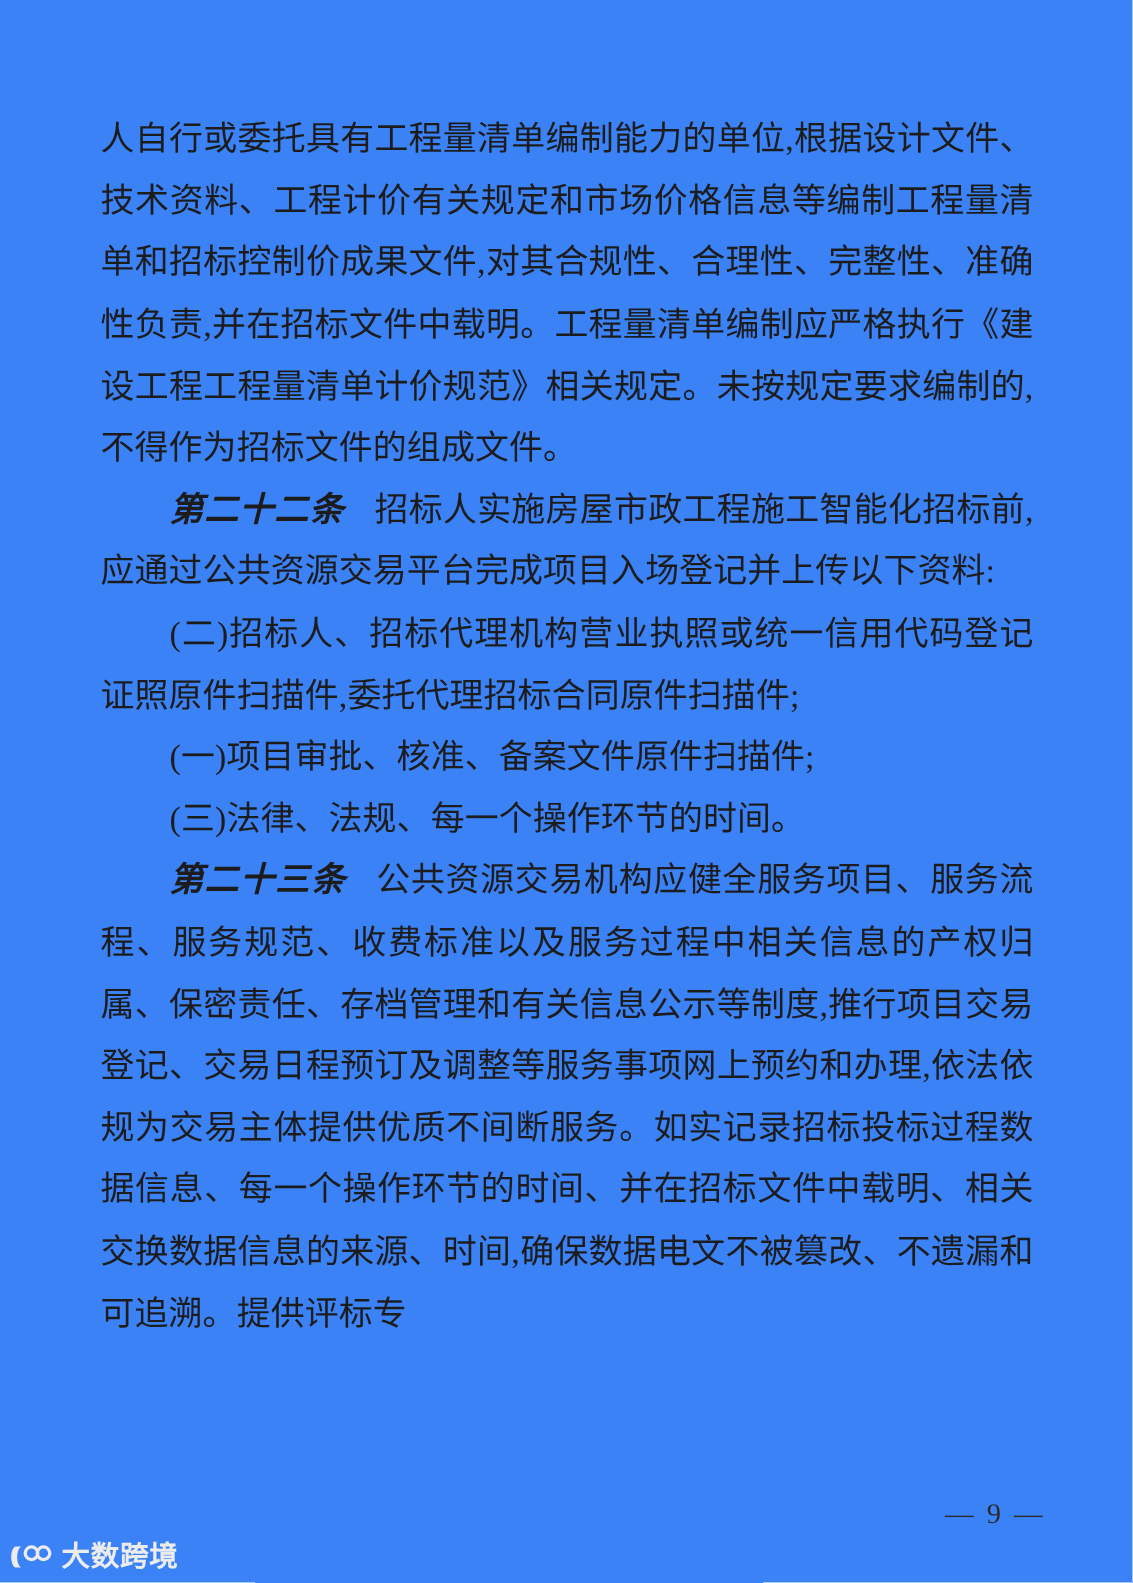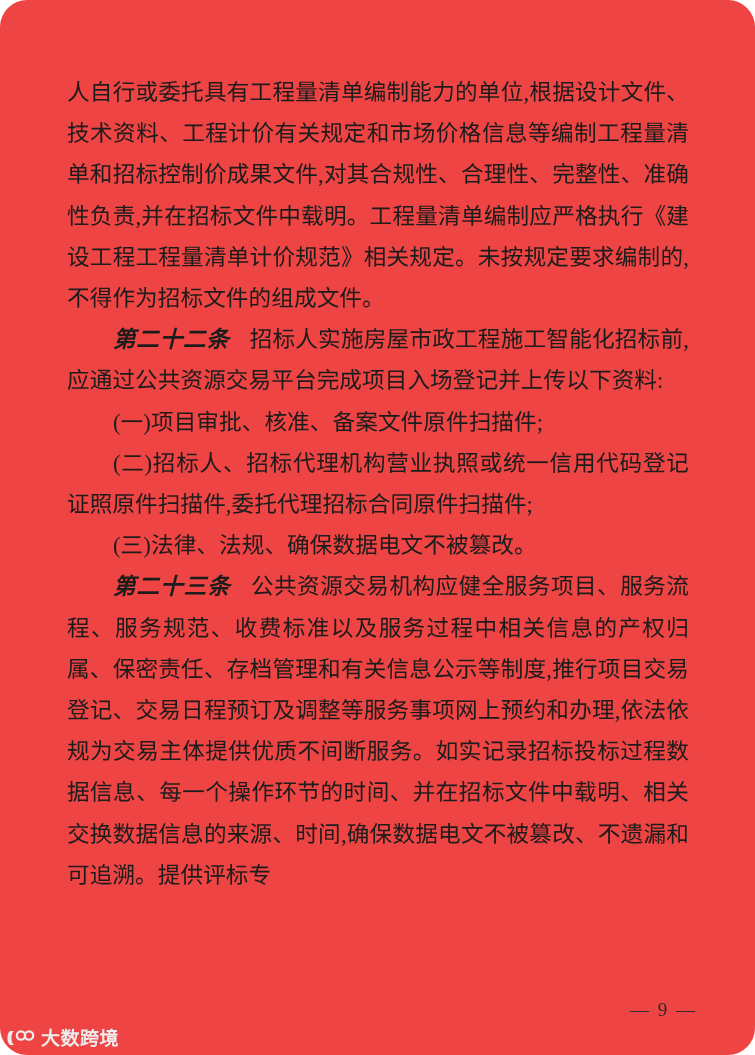--- a/index.html
+++ b/index.html
@@ -10,23 +10,22 @@
   }
   body {
     font-family: "Liberation Serif", "DejaVu Serif", serif;
     color: #1a1a1a;
   }
   #page {
     position: relative;
     width: 755px;
     height: 1055px;
     margin: 0;
-    background: #ef4444;
+    background: #3b82f6;
     overflow: hidden;
-    border-radius: 27px;
   }
   #text-column {
     position: absolute;
     left: 67px;
     top: 72px;
     width: 622px;
   }
   .para {
     margin: 0;
     font-size: 22.6px;
@@ -105,25 +104,25 @@
 <body>
 
 <div id="page">
 
   <div id="text-column">
 
     <p class="para cont nostretch">人自行或委托具有工程量清单编制能力的单位,根据设计文件、技术资料、工程计价有关规定和市场价格信息等编制工程量清单和招标控制价成果文件,对其合规性、合理性、完整性、准确性负责,并在招标文件中载明。工程量清单编制应严格执行《建设工程工程量清单计价规范》相关规定。未按规定要求编制的,不得作为招标文件的组成文件。</p>
 
     <p class="para indent nostretch"><span class="art-label">第二十二条</span><span>招标人实施房屋市政工程施工智能化招标前,应通过公共资源交易平台完成项目入场登记并上传以下资料:</span></p>
 
+    <p class="para item nostretch">(二)招标人、招标代理机构营业执照或统一信用代码登记证照原件扫描件,委托代理招标合同原件扫描件;</p>
+
     <p class="para item nostretch">(一)项目审批、核准、备案文件原件扫描件;</p>
 
-    <p class="para item nostretch">(二)招标人、招标代理机构营业执照或统一信用代码登记证照原件扫描件,委托代理招标合同原件扫描件;</p>
-
-    <p class="para item nostretch">(三)法律、法规、确保数据电文不被篡改。</p>
+    <p class="para item nostretch">(三)法律、法规、每一个操作环节的时间。</p>
 
 
     <p class="para indent nostretch"><span class="art-label">第二十三条</span><span>公共资源交易机构应健全服务项目、服务流程、服务规范、收费标准以及服务过程中相关信息的产权归属、保密责任、存档管理和有关信息公示等制度,推行项目交易登记、交易日程预订及调整等服务事项网上预约和办理,依法依规为交易主体提供优质不间断服务。如实记录招标投标过程数据信息、每一个操作环节的时间、并在招标文件中载明、相关交换数据信息的来源、时间,确保数据电文不被篡改、不遗漏和可追溯。提供评标专</span></p>
 
   </div>
 
   <div id="page-number">— 9 —</div>
 
   <div id="watermark">
     <span class="wm-mark">

